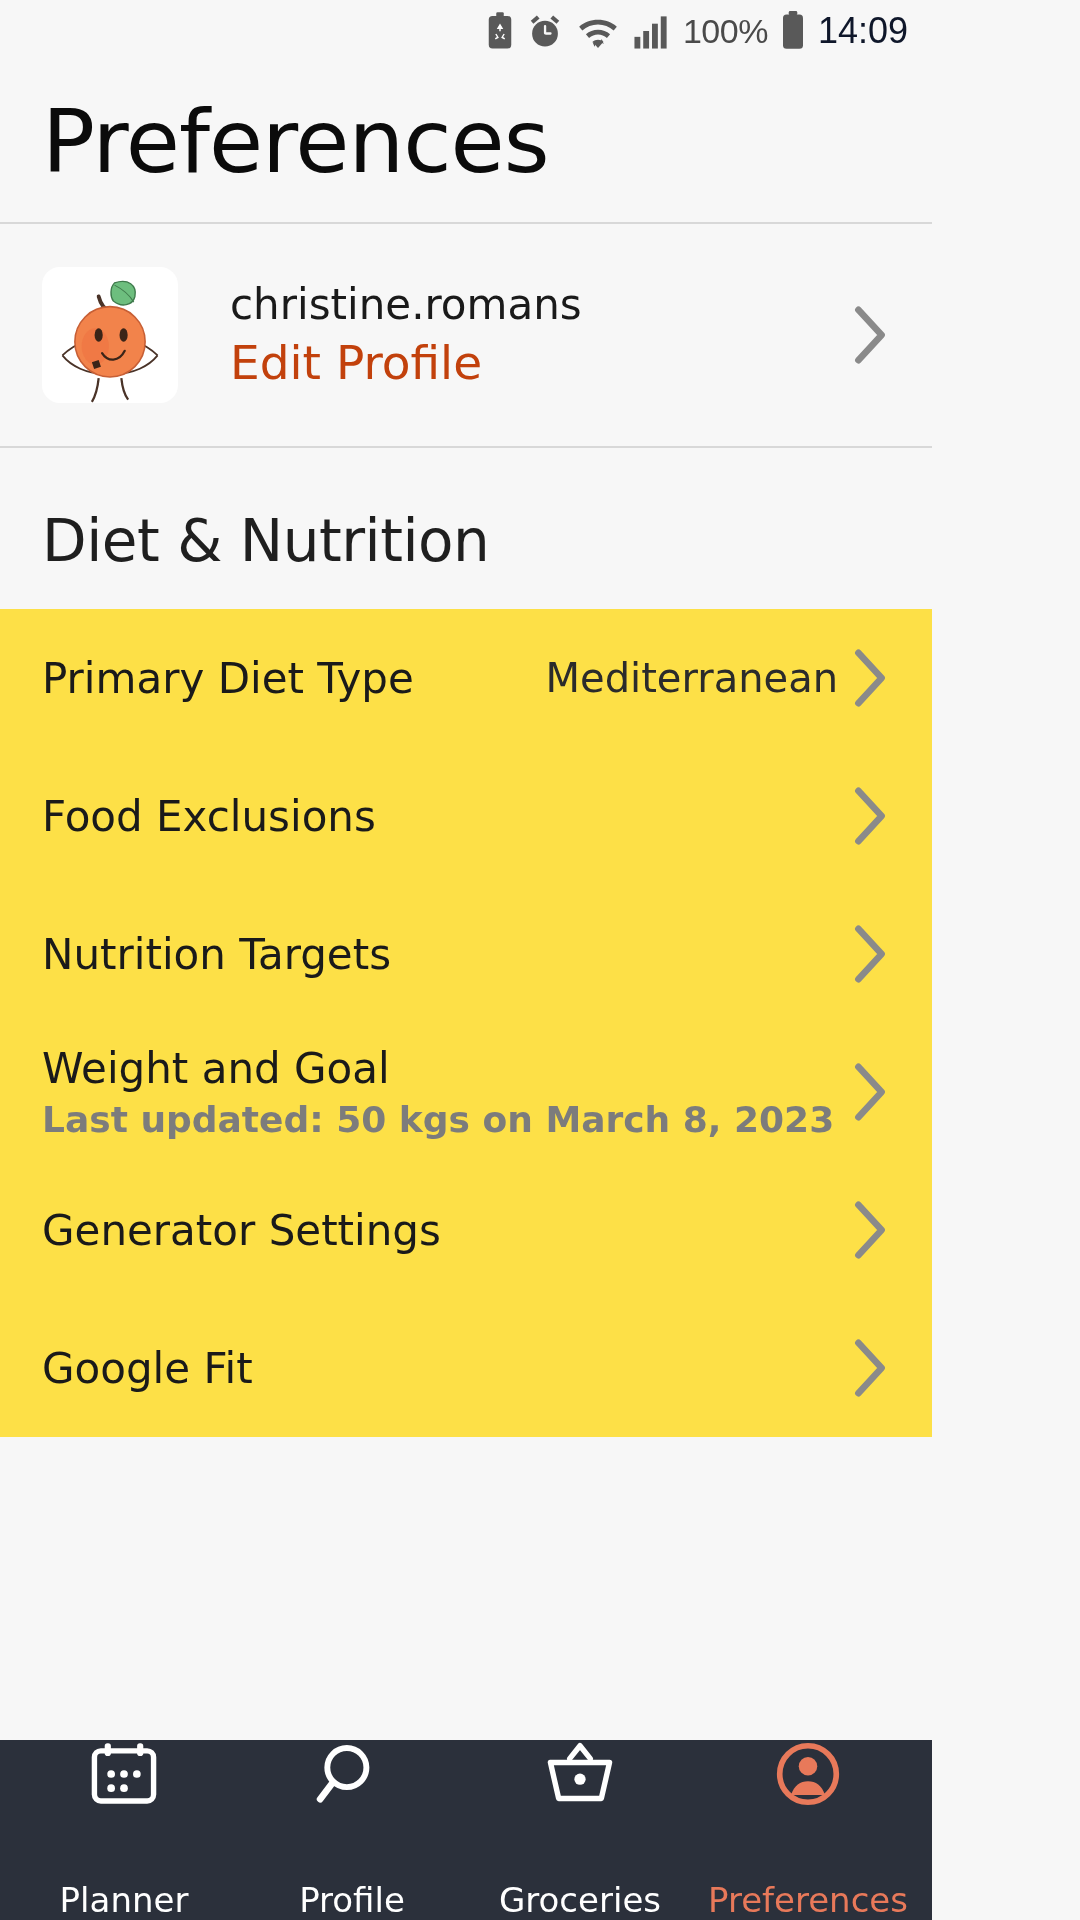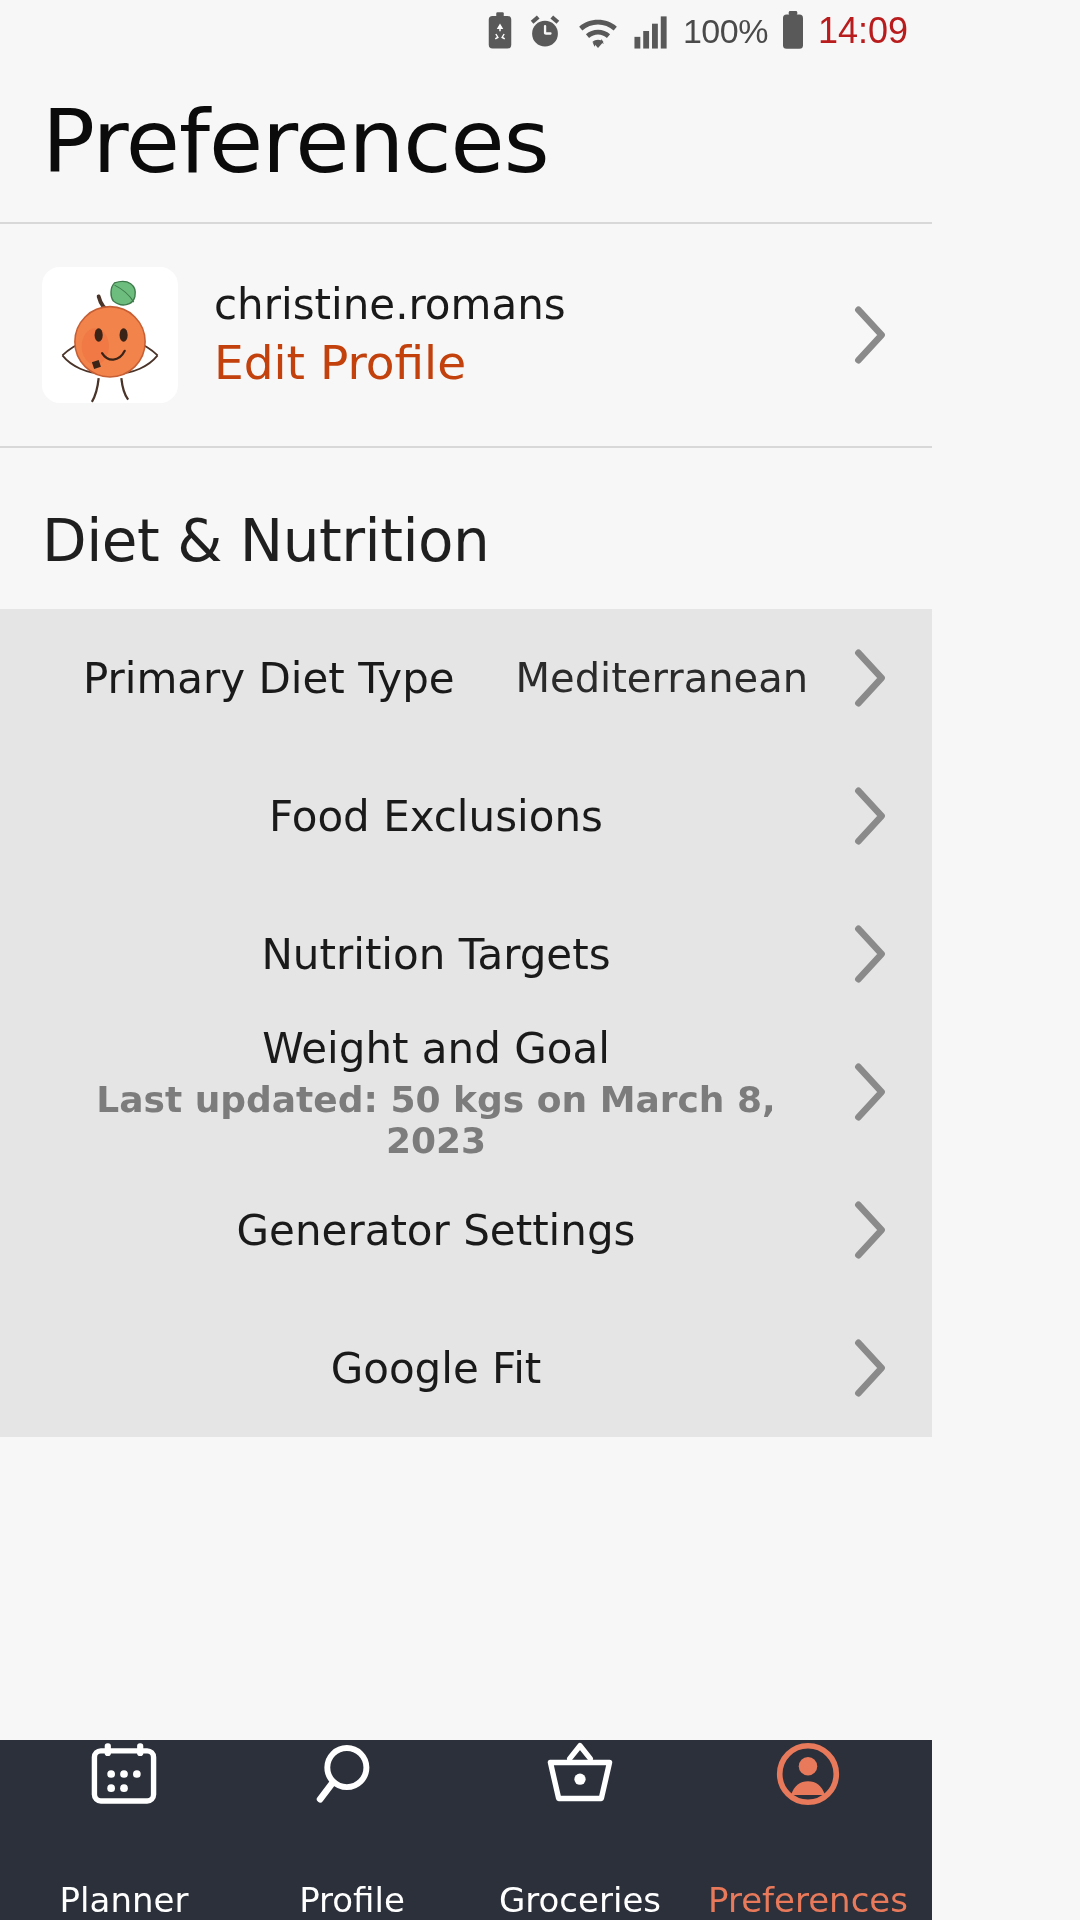--- a/index.html
+++ b/index.html
@@ -14,21 +14,21 @@
 
   
   .statusbar{
     height:62px; flex:0 0 62px;
     display:flex; align-items:center; justify-content:flex-end;
     padding:0 24px 0 0; gap:12px;
     background:#F7F7F7;
   }
   .statusbar .sb-ico{ display:flex; align-items:center; }
   .sb-batt-pct{ font-size:34px; color:#4A4A4A; letter-spacing:-0.5px; font-family:"Liberation Sans", sans-serif; }
-  .sb-clock{ font-size:36px; color:#b91c1c; font-family:"Liberation Sans", sans-serif; letter-spacing:0px; }
+  .sb-clock{ font-size:36px; color:#0f172a; font-family:"Liberation Sans", sans-serif; letter-spacing:0px; }
 
   
   .header{
     flex:0 0 160px; height:160px;
     display:flex; align-items:center;
     padding:0 42px;
     background:#F7F7F7;
   }
   .header h1{
     font-size:88px; font-weight:400; letter-spacing:-1px; color:#0B0B0B;
@@ -43,44 +43,43 @@
     display:flex; align-items:center;
     padding:0 42px; gap:36px;
     background:#F7F7F7;
   }
   .avatar{
     width:136px; height:136px; flex:0 0 136px;
     border-radius:18px; background:#FFFFFF;
     display:flex; align-items:center; justify-content:center;
     overflow:hidden;
   }
-  .profile-text{ flex:1; display:flex; flex-direction:column; gap:6px; }
+  .profile-text{ flex:1; display:flex; flex-direction:column; gap:6px;margin-left:16px; }
   .profile-name{ font-size:42px; color:#1A1A1A; font-weight:400; }
   .profile-sub{ font-size:47px; color:#c2410c; font-weight:400; }
 
   .chev{ flex:0 0 auto; width:40px; height:62px; }
   .chev svg{ display:block; }
 
   
   .content{ flex:1; background:#F7F7F7; overflow:hidden; }
   .section-title{
     font-size:58px; font-weight:400; color:#1F1F1F;
     padding:59px 42px 34px 42px; letter-spacing:-0.5px;
   }
   .row{
     display:flex; align-items:center;
-    padding:0 42px; gap:20px;
+    padding:0 42px; gap:6px;
     min-height:138px;
-    background:#e5e5e5;
-    text-align:center;
+    background:#fde047;
   }
   .row-main{ flex:1; display:flex; flex-direction:column; justify-content:center; gap:6px; }
   .row-label{ font-size:42px; color:#1A1A1A; font-weight:400; }
   .row-sub{ font-size:36px; color:#7C7C7C; font-weight:700; }
-  .row-value{ font-size:40px; color:#2B2B2B; font-weight:400; margin-right:22px; white-space:nowrap; }
+  .row-value{ font-size:40px; color:#2B2B2B; font-weight:400; margin-right:6px; white-space:nowrap; }
 
   
   .bottomnav{
     flex:0 0 180px; height:180px;
     background:#2B303B;
     display:flex; align-items:center; justify-content:space-around;
     padding:0 10px;
   }
   .navitem{
     display:flex; flex-direction:column; align-items:center; justify-content:space-between;

